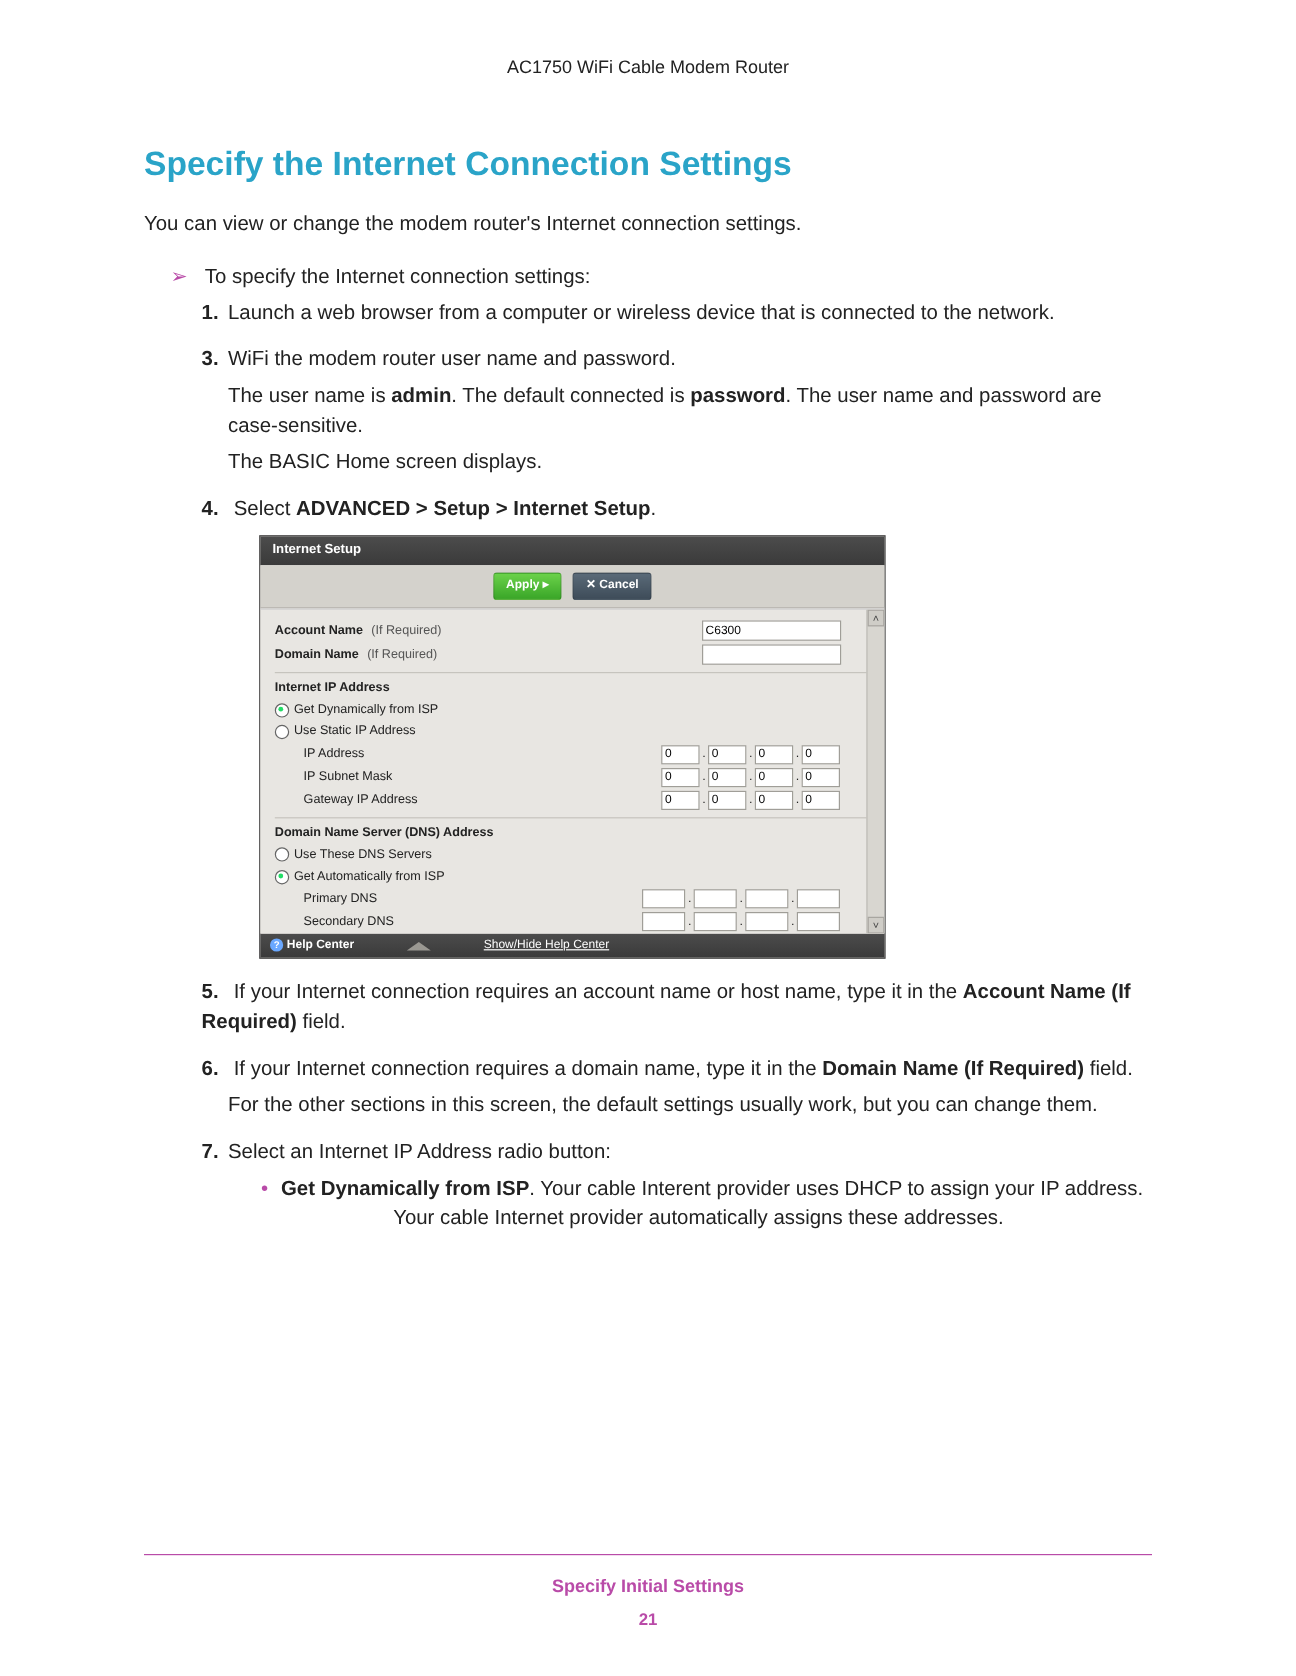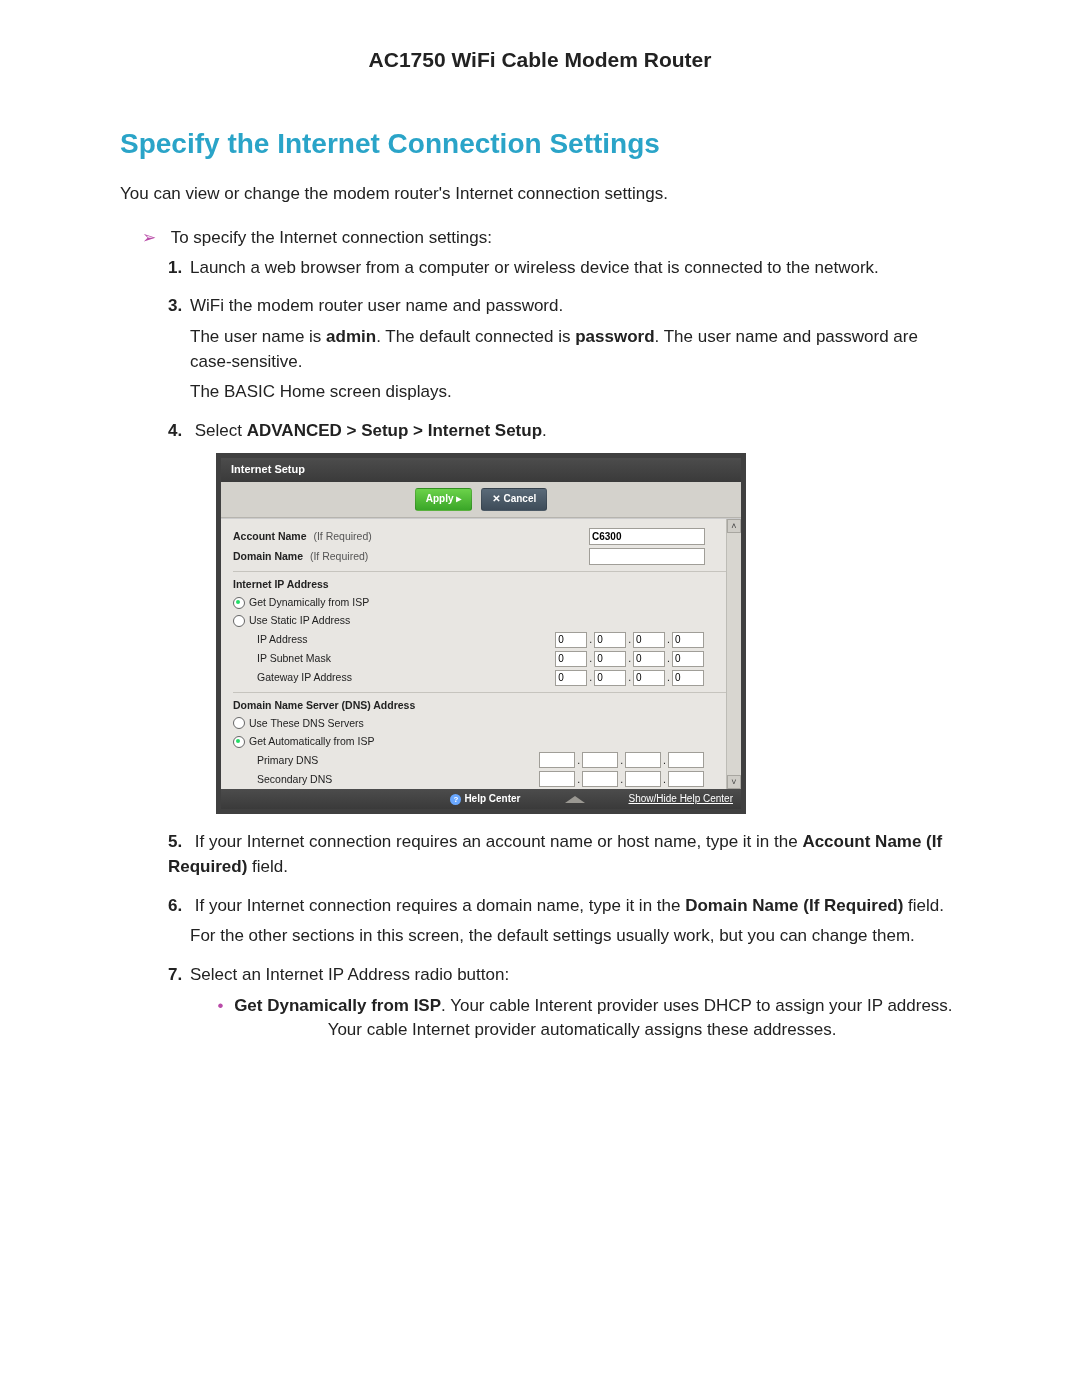--- a/index.html
+++ b/index.html
@@ -12,22 +12,22 @@
   }
   .page {
     padding: 48px 120px 40px 120px;
     box-sizing: border-box;
     width: 1080px;
     min-height: 1397px;
     position: relative;
   }
   .running-header {
     text-align: center;
-    font-weight: 700;
-    font-size: 21px;
+    font-weight: 400;
+    font-size: 15px;
     color: #222;
     margin-bottom: 56px;
   }
   h1.section {
     color: #2aa4c8;
     font-weight: 700;
     font-size: 28px;
     margin: 0 0 22px 0;
   }
   .body-text, .step-text {
@@ -67,21 +67,21 @@
     content: "•";
     color: #b94ba8;
     display: inline-block;
     width: 18px;
   }
 
   
   .ui-shot {
     width: 520px;
     margin: 10px 0 16px 48px;
-    border: 5px solid #404040;
+    border: 1px solid #404040;
     font-family: Arial, sans-serif;
     font-size: 10.5px;
     color: #222;
     background: #e8e6e2;
   }
   .ui-titlebar {
     background: linear-gradient(#4c4c4c,#3a3a3a);
     color: #fff;
     font-weight: 700;
     padding: 4px 10px;
@@ -145,21 +145,20 @@
     border: 1px solid #a09e98;
     background: #fff;
     margin: 0 1px;
   }
   .row input.med {
     width: 110px; height: 15px;
     font-size: 10px;
     padding: 0 2px;
     border: 1px solid #a09e98;
     background: #fff;
-    font-weight: bold;
   }
   .row input.dns {
     width: 30px; height: 14px;
     font-size: 10px;
     padding: 0 2px;
     border: 1px solid #a09e98;
     background: #fff;
     margin: 0 1px;
   }
   .dot { padding: 0 1px; }
@@ -167,21 +166,21 @@
   .radio { display: inline-block; width:10px;height:10px;border:1px solid #666;border-radius:50%;background:#fff;vertical-align:middle;margin-right:4px;}
   .radio.sel::after{content:"";display:block;margin:2px;width:4px;height:4px;background:#2d6;border-radius:50%;}
   .ipgrp, .dnsgrp { margin-left: auto; padding-right: 24px; display:flex; align-items:center;}
   .footerbar {
     background: linear-gradient(#4c4c4c,#3a3a3a);
     color:#fff;
     font-size:10px;
     padding: 3px 8px;
     display:flex;
     align-items:center;
-    justify-content:flex-end;
+    justify-content:flex-start;
     gap:44px;
   }
   .footerbar .hc { font-weight:700; }
   .footerbar .q { display:inline-block;width:11px;height:11px;border-radius:50%;background:#6aa8ff;color:#fff;text-align:center;line-height:11px;font-size:8px;margin-right:3px;}
   .footerbar .link { text-decoration: underline; }
   .tri {
     width: 0; height: 0;
     border-left: 10px solid transparent;
     border-right: 10px solid transparent;
     border-bottom: 7px solid #9a9892;
@@ -376,13 +375,18 @@
     <li class="step-text">
       <span class="step-num">7.</span><span class="step-content">Select an Internet IP Address radio button:</span>
       <ul class="bullets">
         <li>
           <b>Get Dynamically from ISP</b><span>. Your cable Interent provider uses DHCP to assign your IP address. Your cable Internet provider automatically assigns these addresses.</span>
         </li>
       </ul>
     </li>
   </ol>
 
+  <div class="page-footer">
+    <hr>
+    <div class="t1">Specify Initial Settings</div>
+    <div class="t2">21</div>
+  </div>
 </div>
 
 </body></html>

